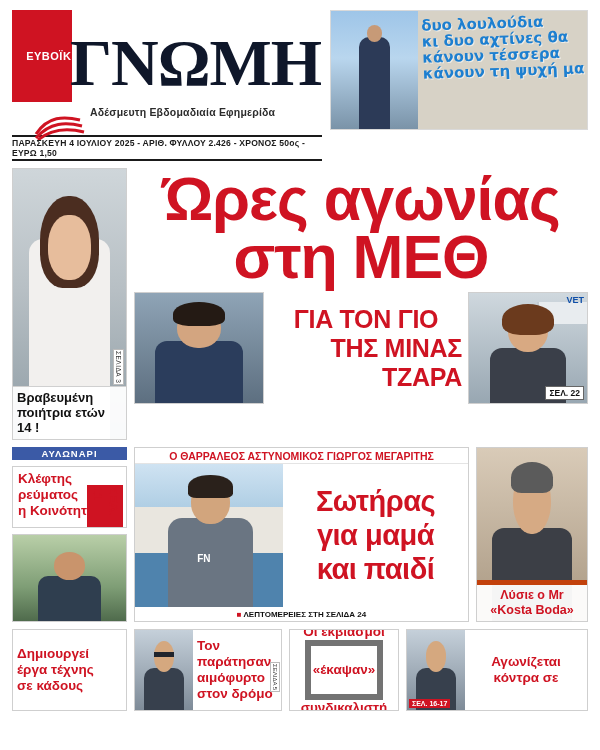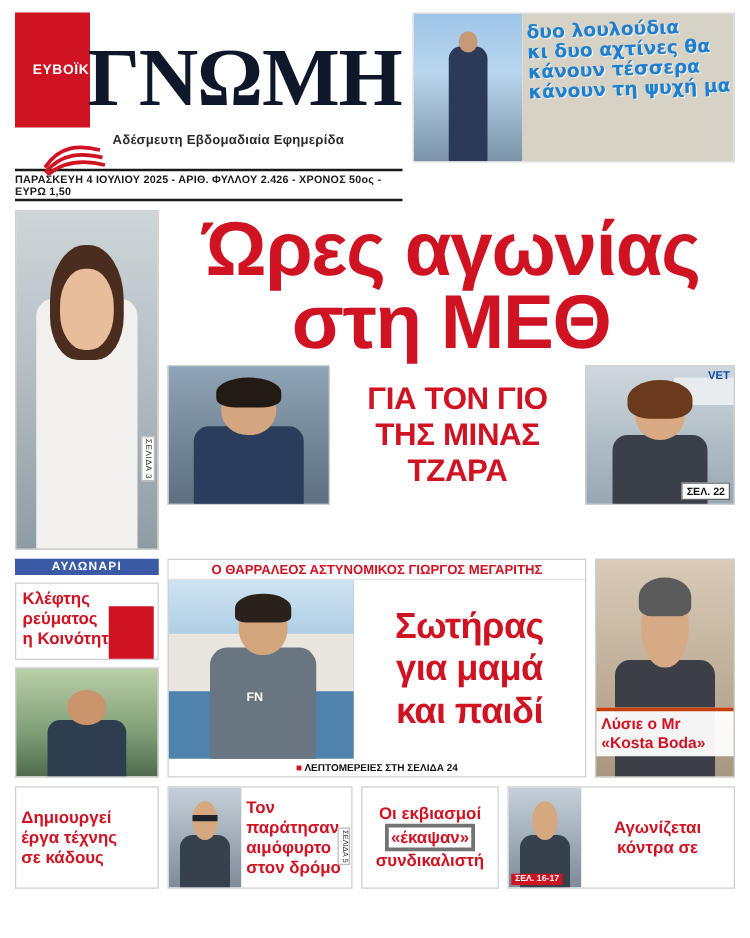--- a/index.html
+++ b/index.html
@@ -250,21 +250,21 @@
     position: absolute; left: 30%; top: 8%;
     width: 40%; height: 22%;
     background: #241a14; border-radius: 50% 50% 30% 30%;
   }
   .subhead {
     flex: 1 1 auto;
     display: flex;
     flex-direction: column;
     justify-content: center;
     align-items: center;
-    text-align: center;
+    text-align: right;
     background: #ffffff;
   }
   .subhead div {
     color: #cf1322;
     font-weight: bold;
     font-size: 25px;
     line-height: 29px;
     letter-spacing: -0.3px;
   }
   .photo-woman {
@@ -413,24 +413,25 @@
     border: 1px solid #cfcfcf;
     position: relative;
     overflow: hidden;
     background: #cdbfae;
   }
   .mr-bg { position: absolute; inset: 0; background: linear-gradient(#d9cbb8, #a89781); }
   .mr-body { position: absolute; left: 14%; top: 46%; width: 72%; height: 58%; background: #3c3f46; border-radius: 12px 12px 0 0; }
   .mr-head { position: absolute; left: 33%; top: 12%; width: 34%; height: 38%; background: #d6aa84; border-radius: 48%; }
   .mr-hair { position: absolute; left: 31%; top: 8%; width: 38%; height: 18%; background: #5b5b5b; border-radius: 50% 50% 25% 25%; }
   .mr-caption {
-    position: absolute; left: 0; bottom: 16px; width: 100%;
+    position: absolute; left: 0; bottom: 0; width: 100%;
     background: rgba(255,255,255,0.95);
-    border-top: 3px solid #c2410c;
+    border-top: 5px solid #c2410c;
     padding: 3px 4px;
+    text-align: center;
   }
   .mr-caption div {
     color: #cf1322;
     font-weight: bold;
     font-size: 12.5px;
     line-height: 15px;
   }
 
   
   .bottom {
@@ -468,22 +469,22 @@
     position: relative;
     background: #b9c3cc;
     overflow: hidden;
   }
   .bp-bg { position: absolute; inset: 0; background: linear-gradient(#c5d0da, #7e8b98); }
   .bp-body { position: absolute; left: 16%; top: 48%; width: 68%; height: 58%; background: #37404d; border-radius: 10px 10px 0 0; }
   .bp-head { position: absolute; left: 32%; top: 14%; width: 36%; height: 38%; background: #d5a87f; border-radius: 48%; }
   .bp-glasses { position: absolute; left: 33%; top: 28%; width: 34%; height: 6%; background: #20242c; }
   .quote-box {
     display: inline-block;
-    border: 3px solid #737373;
-    padding: 0 2px;
+    border: 6px solid #737373;
+    padding: 16px 2px;
     text-align: center;
   }
   .vcredit-sm {
     position: absolute; right: 1px; bottom: 18px;
     writing-mode: vertical-rl;
     font-size: 6px;
     background: #fff; border: 1px solid #bbb;
     padding: 1px; color: #333;
   }
   .page-tab {
@@ -534,20 +535,21 @@
 
   <div class="dateline">ΠΑΡΑΣΚΕΥΗ 4 ΙΟΥΛΙΟΥ 2025 - ΑΡΙΘ. ΦΥΛΛΟΥ 2.426 - ΧΡΟΝΟΣ 50ος - ΕΥΡΩ 1,50</div>
 
   <div class="lead">
     <div class="lead-left">
       <div class="ll-bg"></div>
       <div class="ll-figure"></div>
       <div class="ll-hair"></div>
       <div class="ll-face"></div>
       <div class="vcredit">ΣΕΛΙΔΑ 3</div>
+      <div class="ll-caption">Βραβευμένη ποιήτρια ετών 14 !</div>
     </div>
 
     <div class="lead-right">
       <div class="headline">
         <div>Ώρες αγωνίας</div>
         <div>στη ΜΕΘ</div>
       </div>
       <div class="lead-photos">
         <div class="photo-man">
           <div class="pm-bg"></div>

